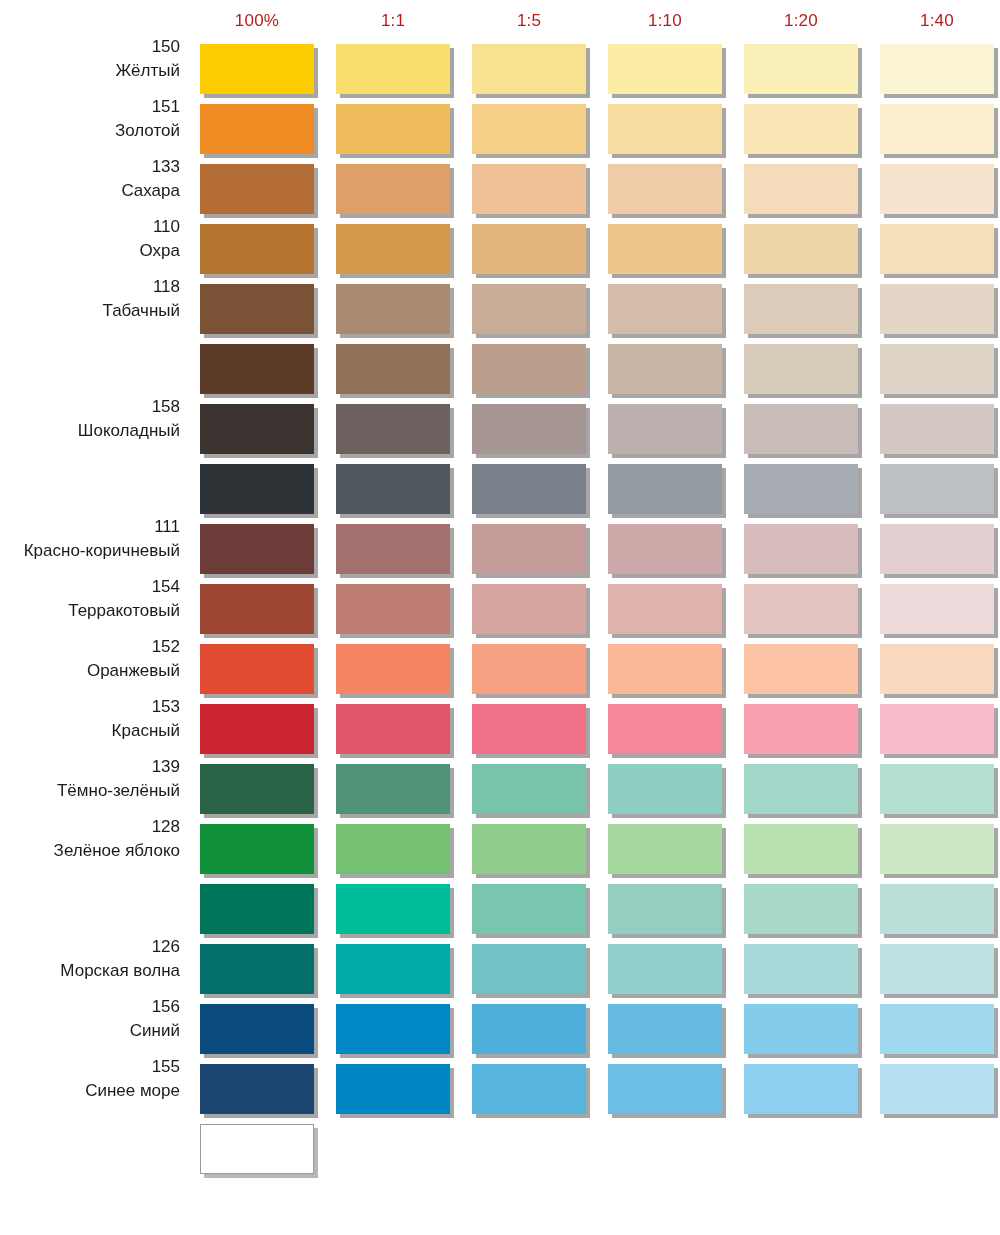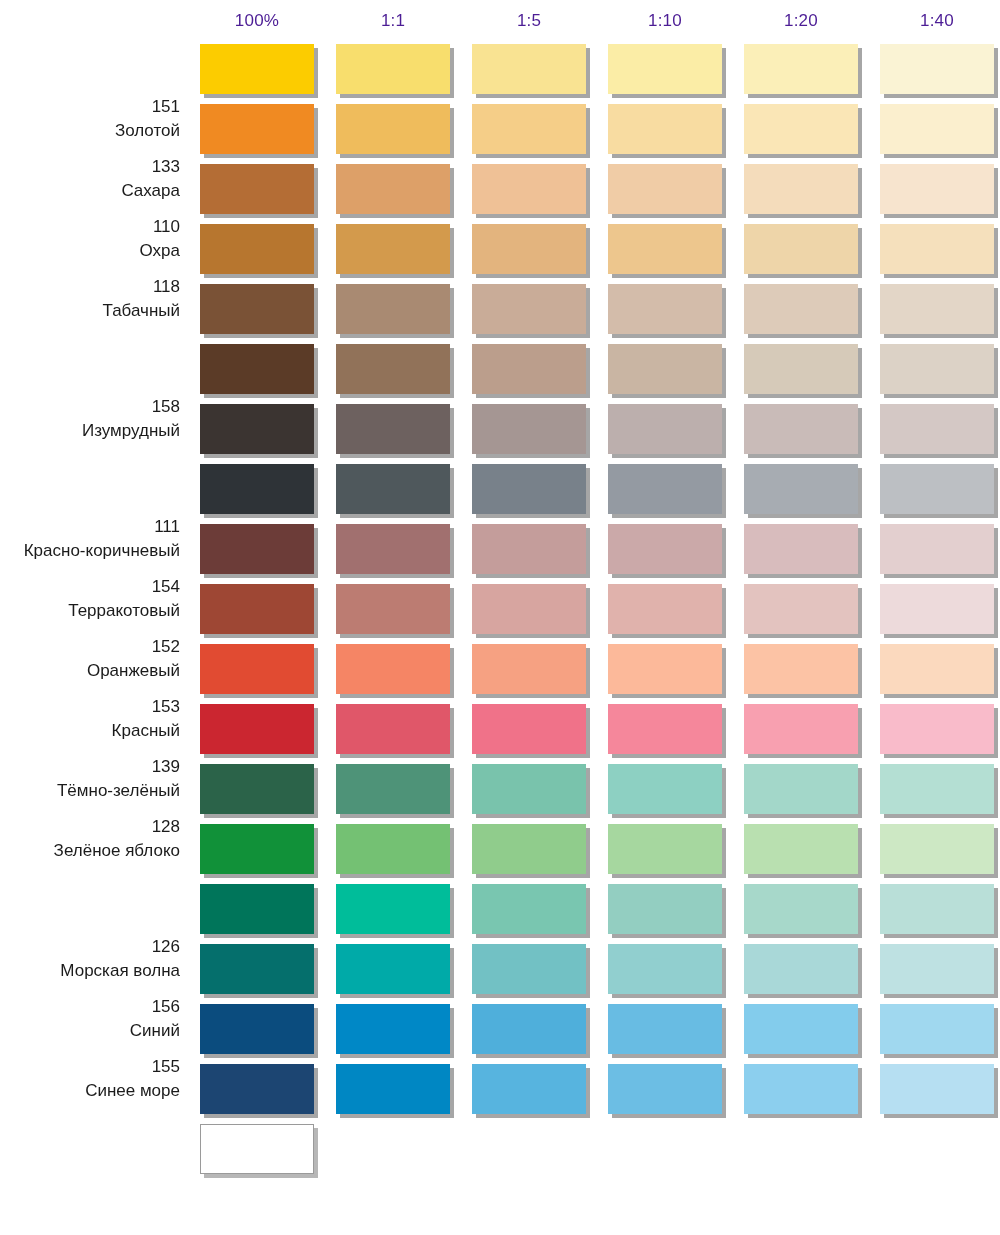--- a/index.html
+++ b/index.html
@@ -28,21 +28,21 @@
     width: 1000px;
     height: 28px;
   }
   .col-header {
     position: absolute;
     top: 0;
     width: 114px;
     text-align: center;
     font-size: 17px;
     letter-spacing: .2px;
-    color: #4c1d95;
+    color: #b91c1c;
     line-height: 22px;
   }
 
   
   .row {
     position: absolute;
     left: 0;
     width: 1000px;
     height: 60px;
   }
@@ -102,20 +102,24 @@
       <div class="col-header" style="left: 200px;">100%</div>
       <div class="col-header" style="left: 336px;">1:1</div>
       <div class="col-header" style="left: 472px;">1:5</div>
       <div class="col-header" style="left: 608px;">1:10</div>
       <div class="col-header" style="left: 744px;">1:20</div>
       <div class="col-header" style="left: 880px;">1:40</div>
     </div>
 
   <div id="rows-container">
       <div class="row" style="top: 36px;">
+        <div class="row-label">
+          <span class="row-code">150</span>
+          <span class="row-name">Жёлтый</span>
+        </div>
         <div class="swatch" style="left: 200px; background: rgb(252, 204, 0);"></div>
         <div class="swatch" style="left: 336px; background: rgb(248, 222, 109);"></div>
         <div class="swatch" style="left: 472px; background: rgb(249, 227, 146);"></div>
         <div class="swatch" style="left: 608px; background: rgb(251, 237, 166);"></div>
         <div class="swatch" style="left: 744px; background: rgb(251, 239, 184);"></div>
         <div class="swatch" style="left: 880px; background: rgb(250, 243, 212);"></div>
       </div>
       <div class="row" style="top: 96px;">
         <div class="row-label">
           <span class="row-code">151</span>
@@ -168,21 +172,21 @@
         <div class="swatch" style="left: 200px; background: rgb(91, 59, 39);"></div>
         <div class="swatch" style="left: 336px; background: rgb(145, 114, 89);"></div>
         <div class="swatch" style="left: 472px; background: rgb(187, 158, 140);"></div>
         <div class="swatch" style="left: 608px; background: rgb(201, 181, 163);"></div>
         <div class="swatch" style="left: 744px; background: rgb(214, 202, 185);"></div>
         <div class="swatch" style="left: 880px; background: rgb(220, 210, 198);"></div>
       </div>
       <div class="row" style="top: 396px;">
         <div class="row-label">
           <span class="row-code">158</span>
-          <span class="row-name">Изумрудный</span>
+          <span class="row-name">Шоколадный</span>
         </div>
         <div class="swatch" style="left: 200px; background: rgb(59, 52, 49);"></div>
         <div class="swatch" style="left: 336px; background: rgb(109, 97, 95);"></div>
         <div class="swatch" style="left: 472px; background: rgb(165, 150, 147);"></div>
         <div class="swatch" style="left: 608px; background: rgb(188, 175, 173);"></div>
         <div class="swatch" style="left: 744px; background: rgb(201, 187, 184);"></div>
         <div class="swatch" style="left: 880px; background: rgb(212, 200, 197);"></div>
       </div>
       <div class="row" style="top: 456px;">
         <div class="swatch" style="left: 200px; background: rgb(46, 51, 55);"></div>

